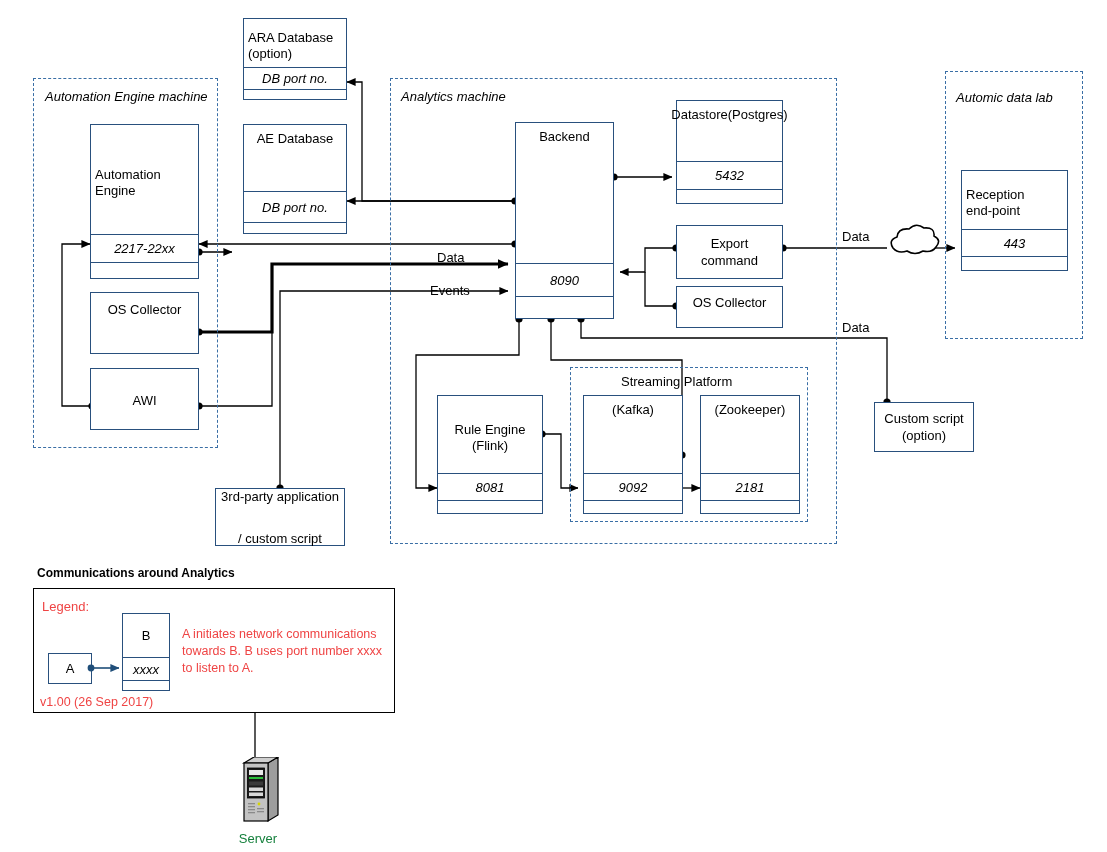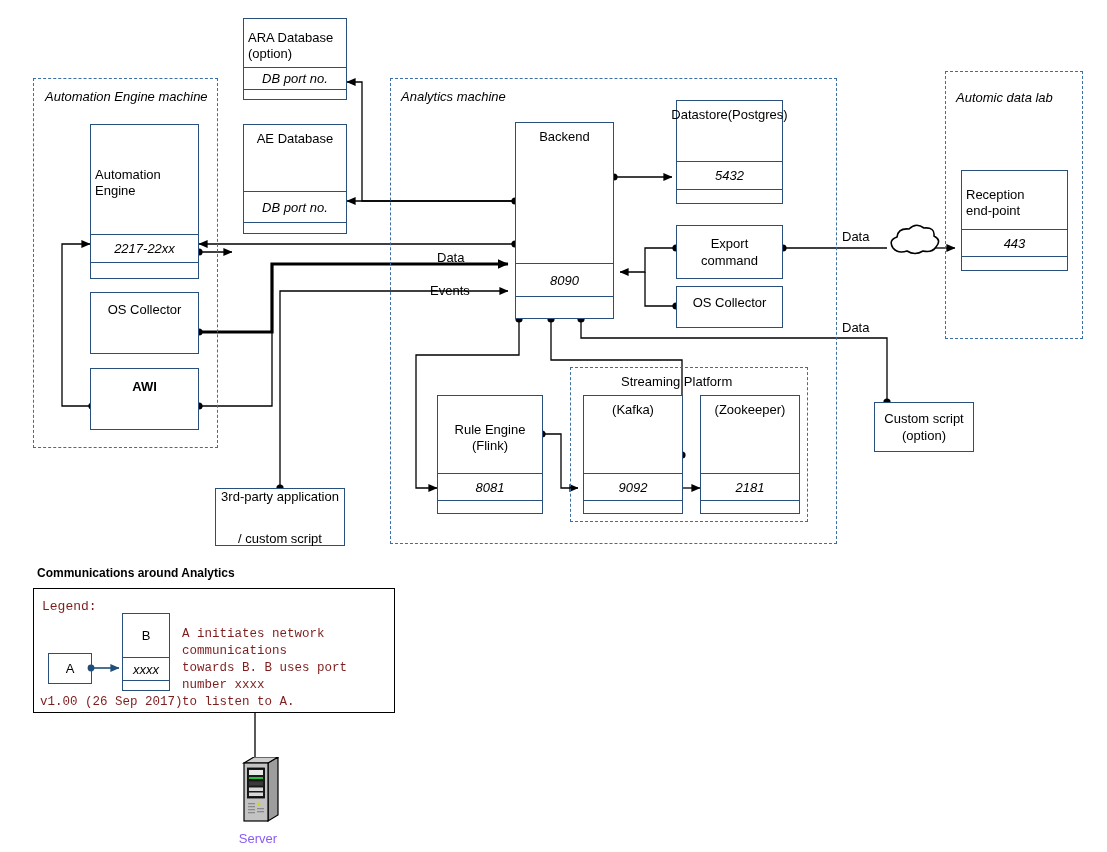--- a/index.html
+++ b/index.html
@@ -22,30 +22,30 @@
   .node .foot{border-top:1.4px solid #29507d;box-sizing:border-box;}
   .node.simple{display:flex;align-items:center;justify-content:center;text-align:center;
                font-size:13px;line-height:17px;color:#000;padding:2px;}
 
   
   .wlabel{position:absolute;font-size:13px;color:#000;white-space:nowrap;}
 
   
   #legend-title{position:absolute;font-size:12px;font-weight:bold;color:#000;white-space:nowrap;}
   #legend-box{position:absolute;border:1.4px solid #000;background:#fff;box-sizing:border-box;}
-  .leg-text{position:absolute;font-size:12.5px;line-height:17px;color:#7f1d1d;font-family:Liberation Mono, monospace;}
+  .leg-text{position:absolute;font-size:12.5px;line-height:17px;color:#ef4444;}
   .leg-node{position:absolute;box-sizing:border-box;border:1.4px solid #29507d;background:#fff;}
   .leg-node .title{display:flex;align-items:center;justify-content:center;font-size:13px;color:#000;}
   .leg-node .port{border-top:1.4px solid #29507d;display:flex;align-items:center;justify-content:center;
                   font-style:italic;font-size:13px;}
   .leg-node .foot{border-top:1.4px solid #29507d;}
 
   
   #server-wrap{position:absolute;}
-  #server-label{position:absolute;font-size:13px;color:#8b5cf6;text-align:center;white-space:nowrap;}
+  #server-label{position:absolute;font-size:13px;color:#15803d;text-align:center;white-space:nowrap;}
 </style>
 </head>
 <body>
 
 <div id="stage">
 
   <svg id="wires" viewBox="0 0 1107 852" xmlns="http://www.w3.org/2000/svg">
     <defs>
       <marker id="ah" markerWidth="9" markerHeight="9" refX="8.6" refY="4.5" orient="auto" markerUnits="userSpaceOnUse">
         <path d="M0,0.6 L9,4.5 L0,8.4 z" fill="#000"></path>
@@ -148,21 +148,21 @@
       <span>Engine</span>
     </div>
     <div class="port" style="height:28px;">2217-22xx</div>
     <div class="foot" style="height:18px;"></div>
   </div>
 
   <div class="node simple" style="left:90px;top:292px;width:109px;height:62px;align-items:flex-start;padding-top:8px;">
     <span>OS Collector</span>
   </div>
 
-  <div class="node simple" style="left:90px;top:368px;width:109px;height:62px;align-items:flex-start;padding-top:9px;font-weight:bold;">
+  <div class="node simple" style="left:90px;top:368px;width:109px;height:62px;align-items:flex-start;padding-top:23px;">
     <span>AWI</span>
   </div>
 
   <div class="node simple" style="left:215px;top:488px;width:130px;height:58px;flex-direction:column;gap:25px;">
     <span>3rd-party application</span>
     <span>/ custom script</span>
   </div>
 
   <div class="node" style="left:515px;top:122px;width:99px;height:197px;">
     <div class="title top" style="height:140px;">

